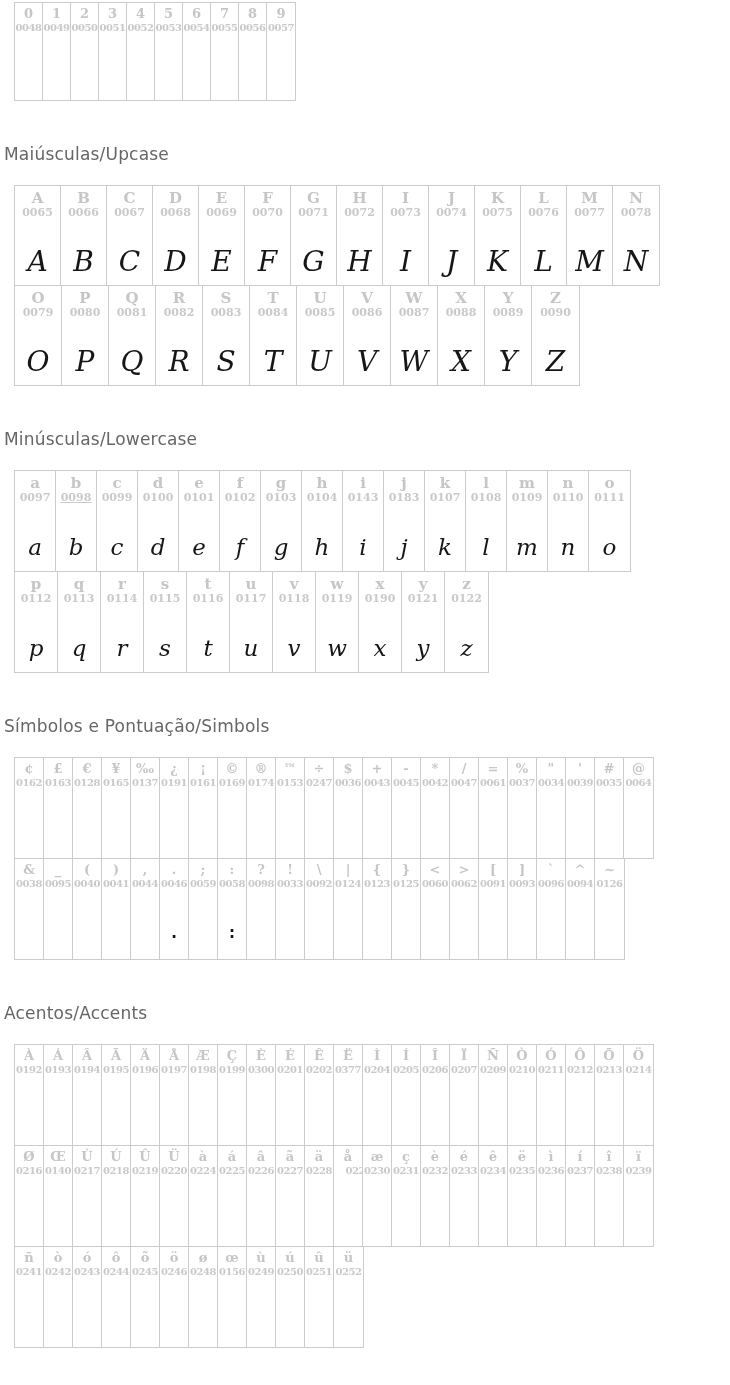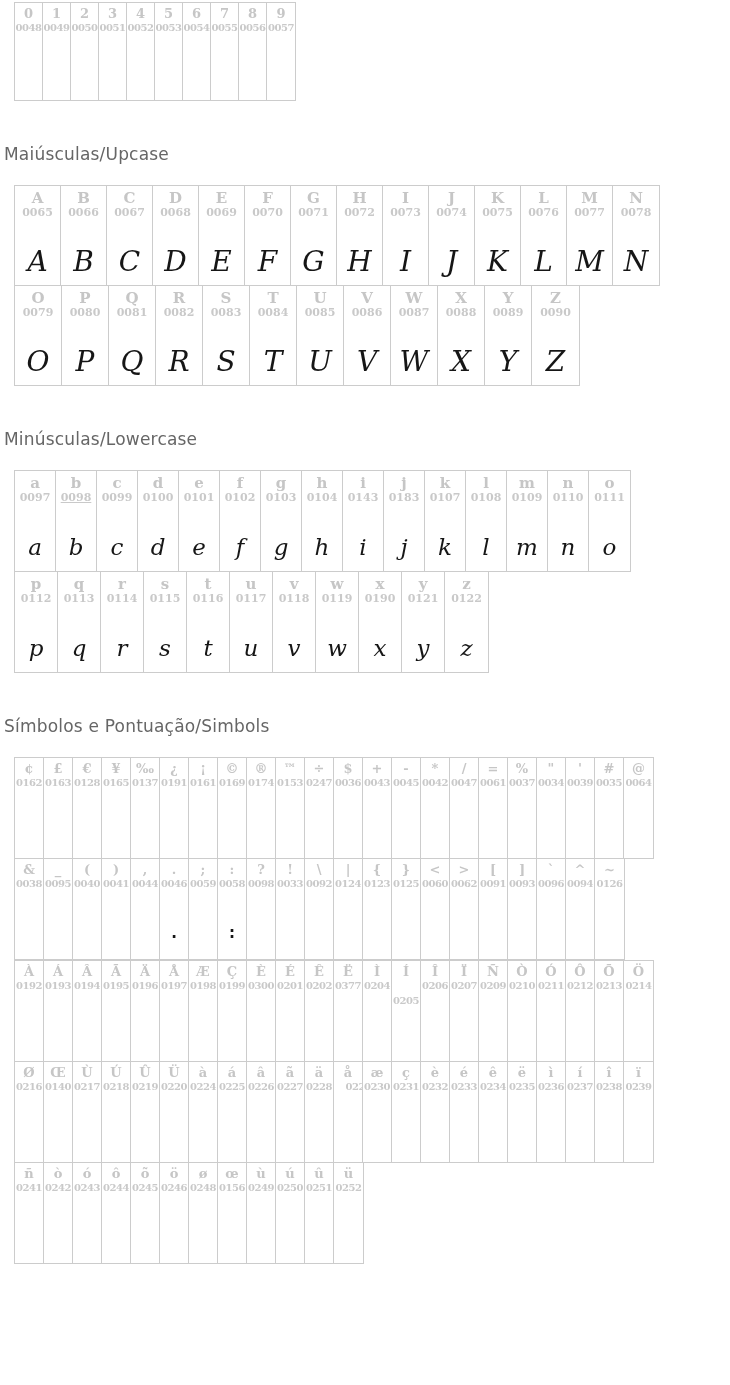--- a/index.html
+++ b/index.html
@@ -752,20 +752,21 @@
   <div class="cell" style="width: 29px; border-right-color: rgb(204, 204, 204);">
     <div class="cell-char" style="color: rgb(198, 198, 198);">~</div>
     <div class="cell-code" style="color: rgb(201, 201, 201);">0126</div>
     <div class="cell-glyph" style="color: rgb(22, 22, 22);"></div>
   </div>
 </div>
 </div>
   </section>
 
   <section class="charmap-section sec-accents">
+    <h2 class="section-heading" style="color: rgb(102, 102, 102);">Acentos/Accents</h2>
     <div class="charmap-table">
   <div class="charmap-row" style="border-color: rgb(204, 204, 204);">
   <div class="cell" style="width: 29px; border-right-color: rgb(204, 204, 204);">
     <div class="cell-char" style="color: rgb(198, 198, 198);">À</div>
     <div class="cell-code" style="color: rgb(201, 201, 201);">0192</div>
     <div class="cell-glyph" style="color: rgb(22, 22, 22);"></div>
   </div>
 
   <div class="cell" style="width: 29px; border-right-color: rgb(204, 204, 204);">
     <div class="cell-char" style="color: rgb(198, 198, 198);">Á</div>
@@ -834,21 +835,21 @@
   </div>
 
   <div class="cell" style="width: 29px; border-right-color: rgb(204, 204, 204);">
     <div class="cell-char" style="color: rgb(198, 198, 198);">Ì</div>
     <div class="cell-code" style="color: rgb(201, 201, 201);">0204</div>
     <div class="cell-glyph" style="color: rgb(22, 22, 22);"></div>
   </div>
 
   <div class="cell" style="width: 29px; border-right-color: rgb(204, 204, 204);">
     <div class="cell-char" style="color: rgb(198, 198, 198);">Í</div>
-    <div class="cell-code" style="color: rgb(201, 201, 201); margin-top: 15px;">0205</div>
+    <div class="cell-code" style="color: rgb(201, 201, 201);">0205</div>
     <div class="cell-glyph" style="color: rgb(22, 22, 22);"></div>
   </div>
 
   <div class="cell" style="width: 29px; border-right-color: rgb(204, 204, 204);">
     <div class="cell-char" style="color: rgb(198, 198, 198);">Î</div>
     <div class="cell-code" style="color: rgb(201, 201, 201);">0206</div>
     <div class="cell-glyph" style="color: rgb(22, 22, 22);"></div>
   </div>
 
   <div class="cell" style="width: 29px; border-right-color: rgb(204, 204, 204);">

